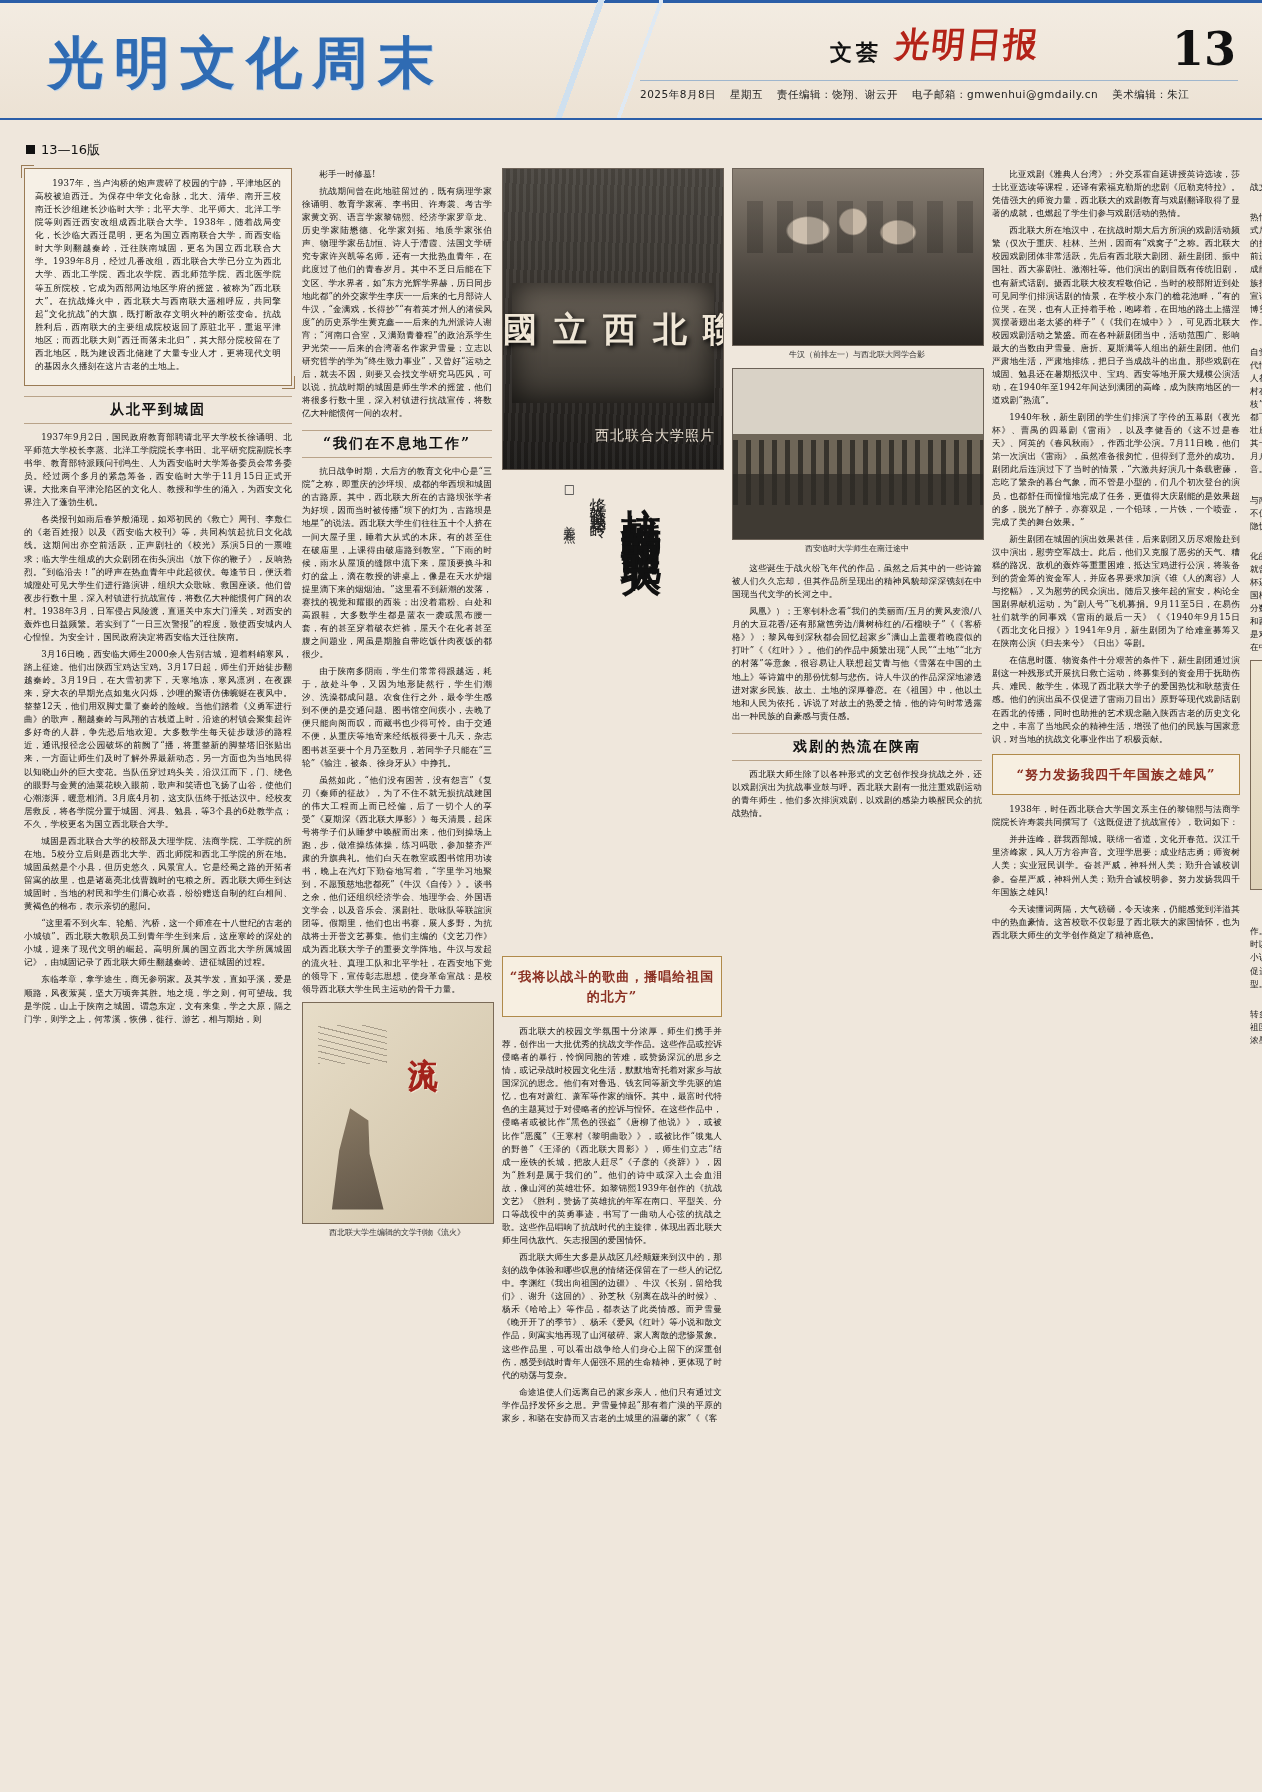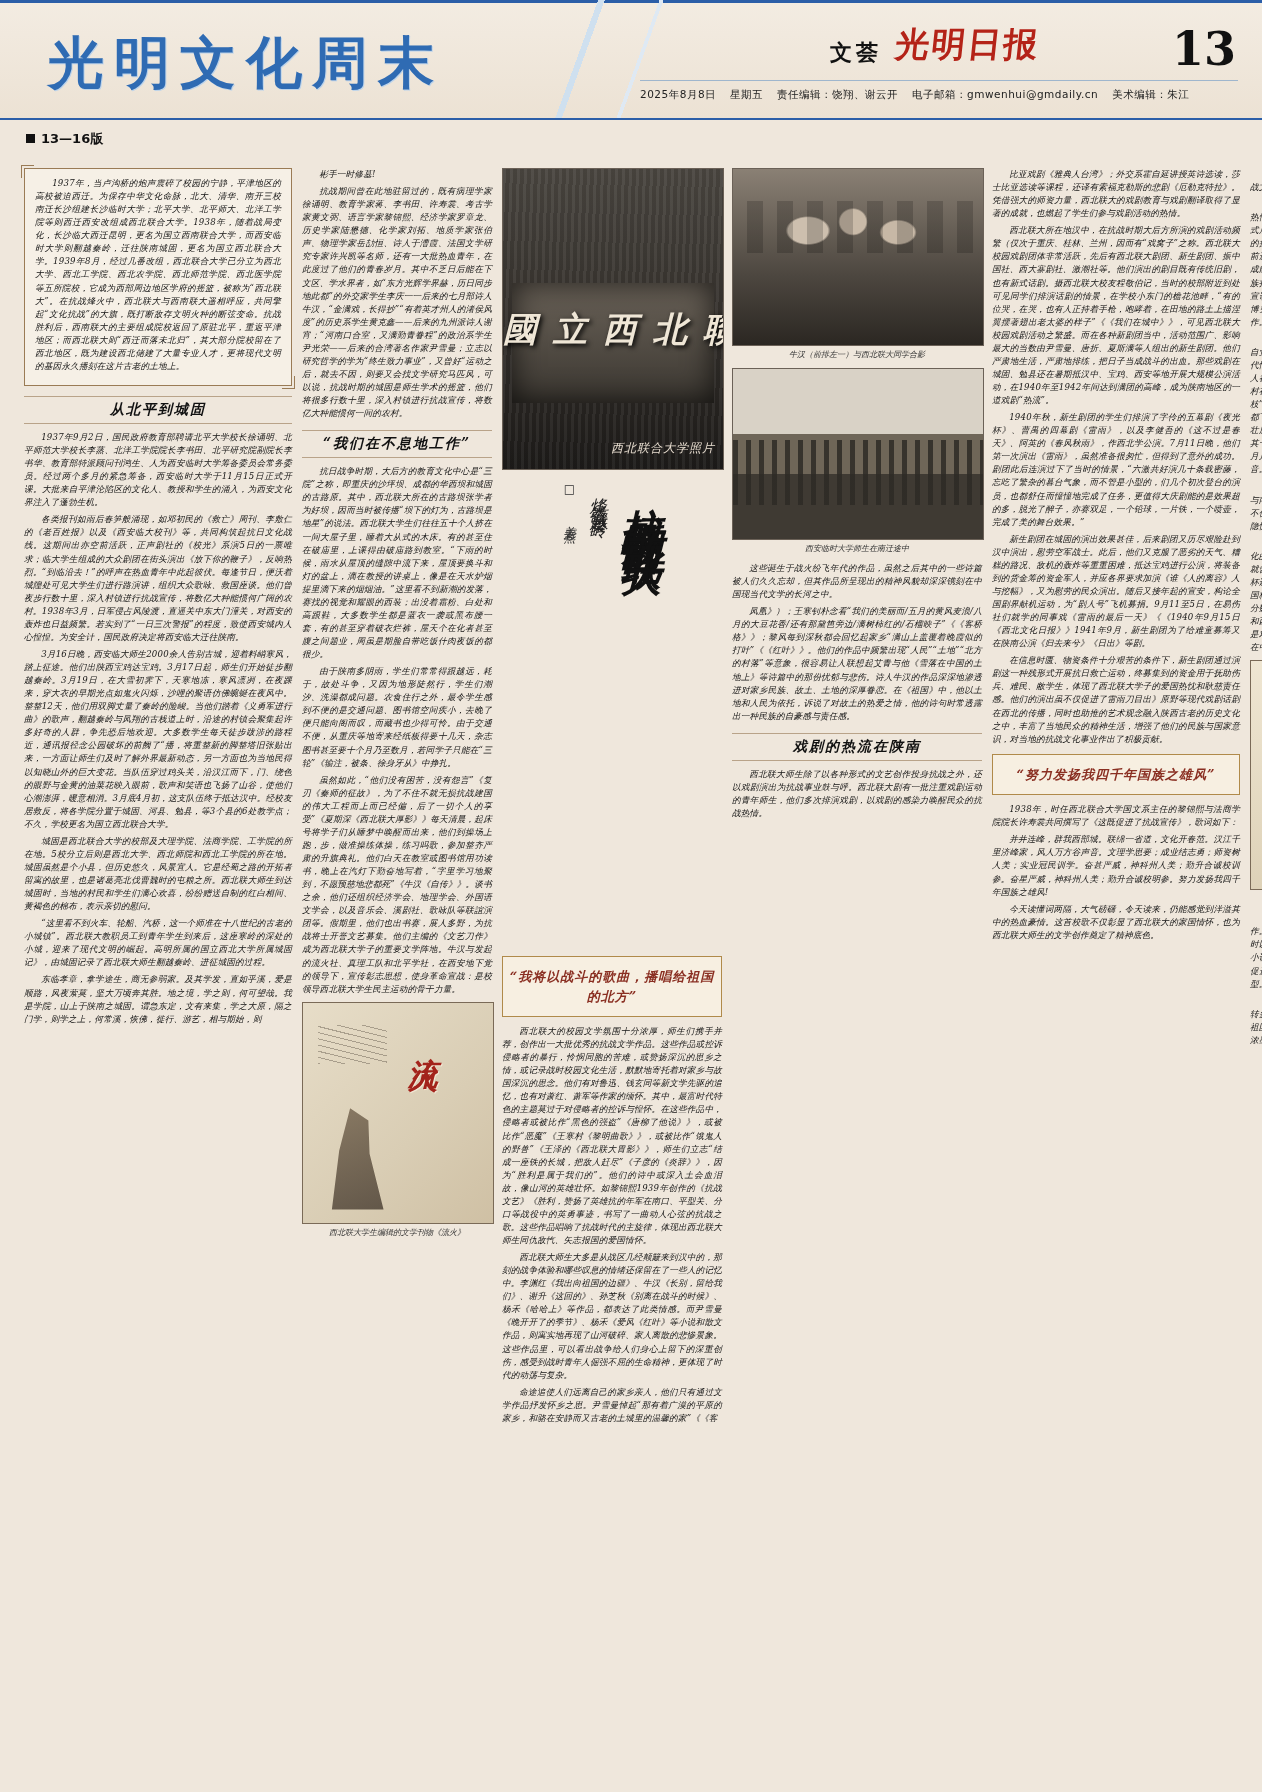--- a/index.html
+++ b/index.html
@@ -50,30 +50,30 @@
     font-size:46px;font-weight:700;color:#111;
   }
   .mh-meta{
     position:absolute;left:640px;right:24px;top:88px;
     font-size:10.5px;color:#222;letter-spacing:.5px;
     display:flex;gap:14px;flex-wrap:nowrap;justify-content:flex-start;
   }
   .mh-meta span{white-space:nowrap;}
   .mh-sep{position:absolute;left:640px;right:24px;top:80px;height:1px;background:#9fb6cd;}
   .pagerange{
-    position:absolute;left:26px;top:130px;font-size:13px;font-weight:700;color:#111;
+    position:absolute;left:26px;top:141px;font-size:13px;font-weight:400;color:#111;
   }
   .pagerange .sq{display:inline-block;width:9px;height:9px;background:#111;margin-right:6px;}
 
   
   .page{
     position:absolute;left:24px;top:168px;width:1214px;height:1604px;
     display:flex;gap:10px;
   }
-  .col{width:0;flex:1 1 0;font-style:italic;}
+  .col{width:0;flex:1 1 0;}
   .colA{flex:0 0 268px;}
   .colB{flex:0 0 190px;}
   .colC{flex:0 0 220px;}
   .colD{flex:0 0 250px;}
   .colE{flex:0 0 248px;}
 
   .tbox{
     font-family:"DejaVu Serif","Liberation Serif",serif;
     font-size:8.6px;line-height:1.52;text-align:justify;color:#141414;
     letter-spacing:.2px;
@@ -126,21 +126,21 @@
   }
   .hero .chars{
     position:absolute;left:0;right:0;top:46%;
     text-align:center;color:#efe6d6;
     font-family:"DejaVu Serif","Liberation Serif",serif;
     font-size:34px;font-weight:700;letter-spacing:16px;
     text-shadow:2px 2px 5px #000;
     white-space:nowrap;
   }
   .hero .cap{
-    position:absolute;right:8px;bottom:12px;color:#e8ded0;font-size:12px;letter-spacing:1px;
+    position:absolute;right:8px;bottom:24px;color:#e8ded0;font-size:14px;letter-spacing:1px;
     font-family:"DejaVu Serif","Liberation Serif",serif;
     text-align:right;
   }
 
   .photo{
     position:relative;width:100%;background:#3a3733;border:1px solid #6b6157;overflow:hidden;
   }
   .photo.grp{height:176px;
     background:
       radial-gradient(ellipse at 30% 35%, #cdbfae 0 8%, transparent 9%),

